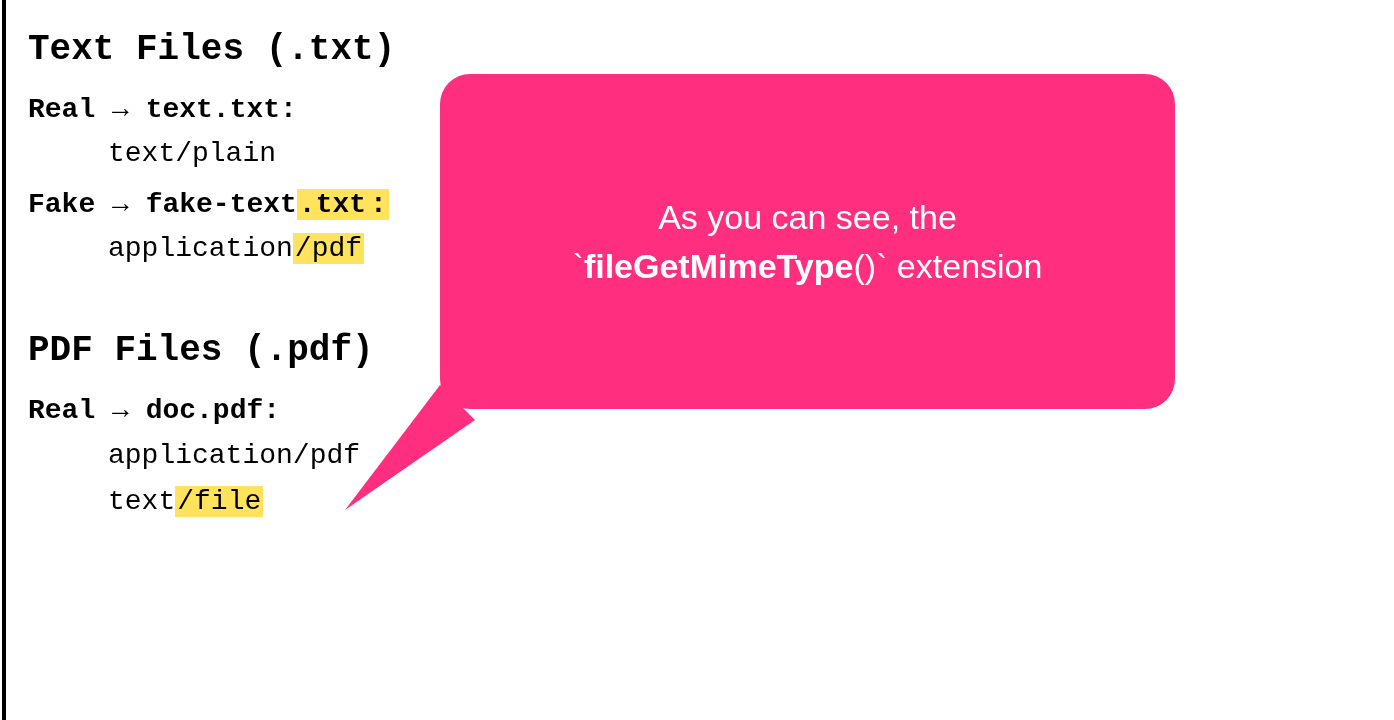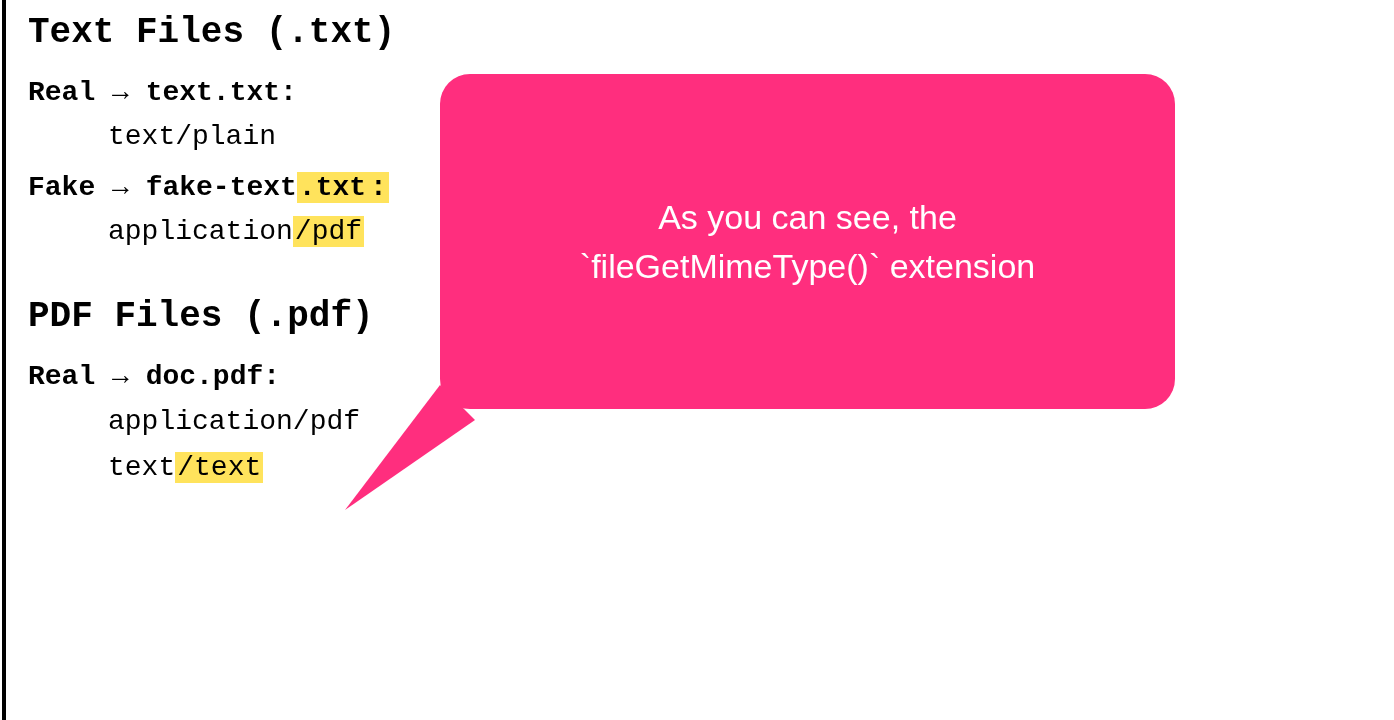--- a/index.html
+++ b/index.html
@@ -23,21 +23,21 @@
       position: absolute;
       left: 28px;
       top: 6px;
       width: 1000px;
     }
     .heading {
       font-weight: 700;
       font-size: 36px;
       color: #000;
       line-height: 1.3;
-      margin-top: 4px;
+      margin-top: 21px;
       margin-bottom: 18px;
     }
     .item-label {
       font-weight: 700;
       font-size: 28px;
       color: #000;
       line-height: 1.3;
       margin-top: 14px;
     }
     .item-value {
@@ -69,21 +69,21 @@
       font-size: 34px;
       line-height: 1.42;
       text-align: center;
       display: flex;
       align-items: center;
       justify-content: center;
       padding: 0 40px;
       box-sizing: border-box;
     }
     .callout .bold {
-      font-weight: 400;
+      font-weight: 700;
       text-align: right;
     }
     .callout-tail {
       position: absolute;
       left: 380px;
       top: 390px;
       width: 0;
       height: 0;
     }
     .callout-tail svg {
@@ -120,21 +120,21 @@
   <div class="heading">PDF Files (.pdf)</div>
 
   <div class="item-label">
     <span>Real → </span><span>doc.pdf</span><span></span><span>:</span>
   </div>
   <div class="item-value">
     <span>application/pdf</span><span></span>
   </div>
 
   <div class="item-value">
-    <span>text</span><span class="hl">/text</span>
+    <span>text</span><span class="hl">/file</span>
   </div>
 
 </div>
 
 <div class="callout">
   <div>
     <span>As you can see, the</span><br>
     <span>`</span><span class="bold">fileGetMimeType</span><span>()</span><span>`</span><span> extension</span><br>
   </div>
 </div>

